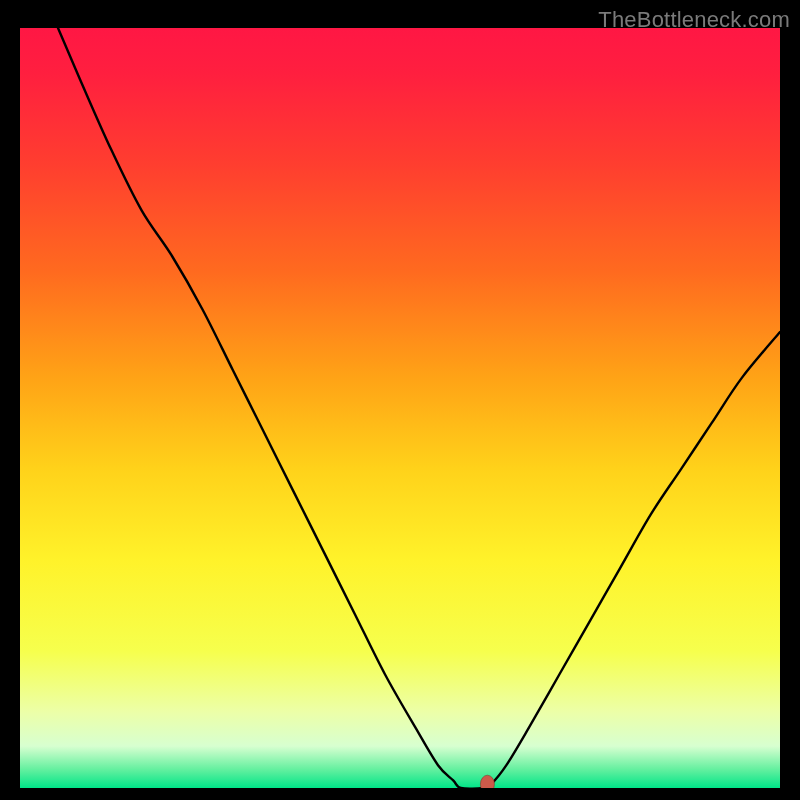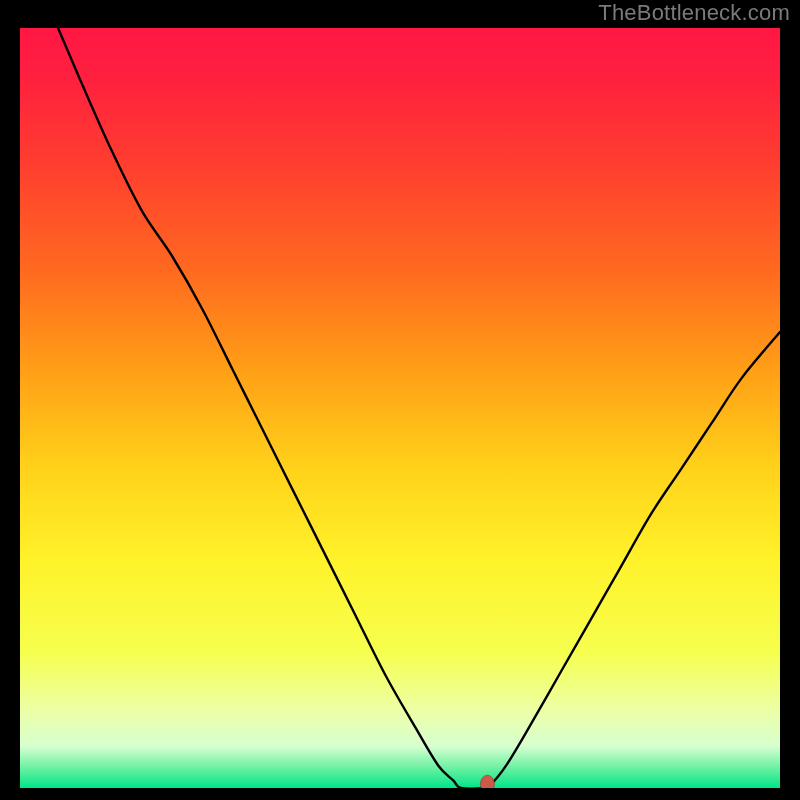--- a/index.html
+++ b/index.html
@@ -11,21 +11,21 @@
     overflow: hidden;
   }
   .frame {
     position: relative;
     width: 800px;
     height: 800px;
     background: #000000;
   }
   .watermark {
     position: absolute;
-    top: 0;
+    top: 7px;
     right: 10px;
     color: #7a7a7a;
     font-family: Arial, Helvetica, sans-serif;
     font-size: 22px;
     font-weight: 500;
     letter-spacing: 0.2px;
     z-index: 5;
   }
   .plot {
     position: absolute;

